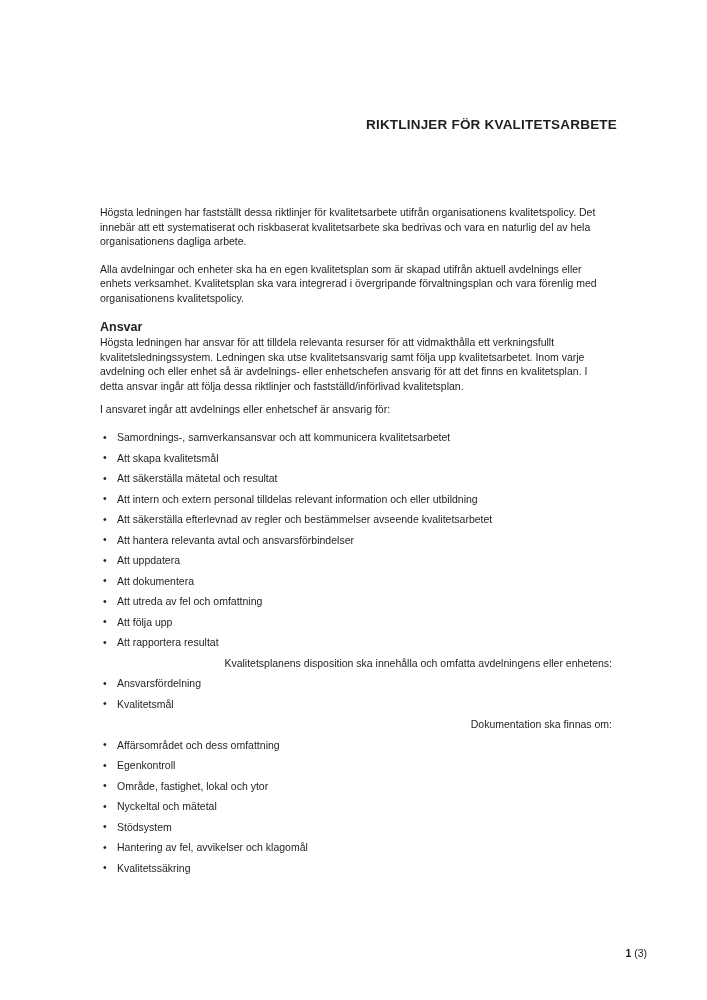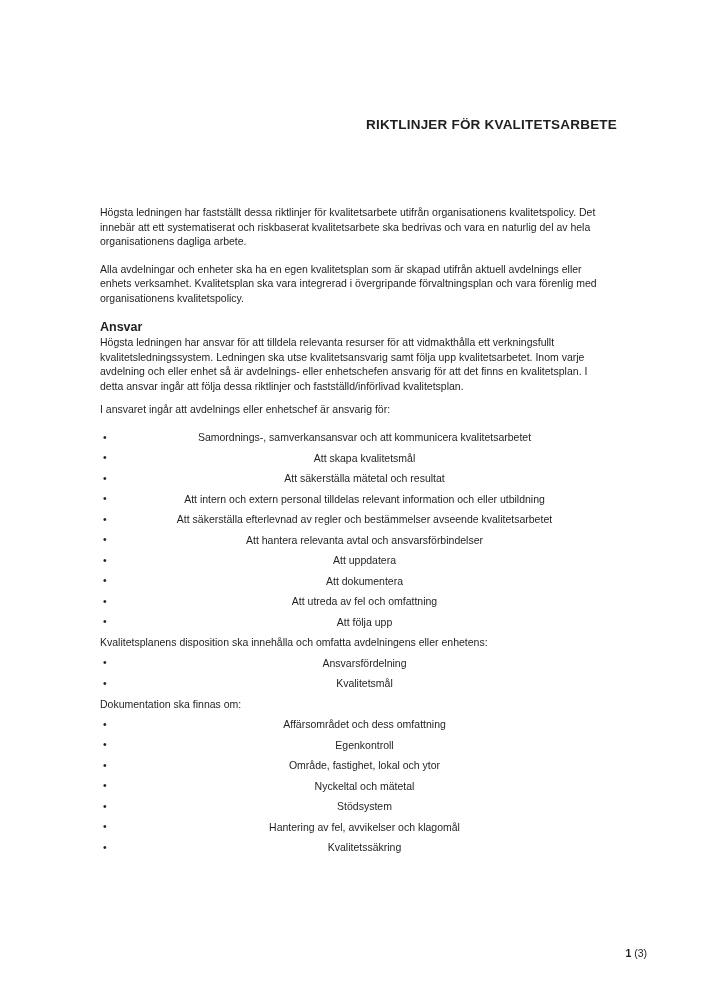--- a/index.html
+++ b/index.html
@@ -28,39 +28,38 @@
     margin-top: 37px;
   }
   .body-col {
     position: absolute;
     top: 205px;
     left: 100px;
     width: 512px;
   }
   p { margin: 0 0 13px 0; }
   p.mb-sm { margin-bottom: 9px; }
-  p.mb-0 { margin-bottom: 0; }
+  p.mb-0 { margin-bottom: 0; text-align: right; }
   p.mt-10 { }
   h2 {
     margin: 15px 0 0 0;
     font-size: 12.5px;
     font-weight: bold;
     line-height: 15px;
   }
   ul {
     list-style: none;
     margin: 13.5px 0 0 0;
     padding: 0;
   }
   ul.tight { margin-top: 6px; }
   li {
     position: relative;
     padding-left: 17px;
     margin-bottom: 6px;
-    text-align: center;
   }
   li::before {
     content: "\2022";
     position: absolute;
     left: 3px;
     top: -0.5px;
   }
   .footer {
     position: absolute;
     top: 947px;
@@ -91,20 +90,21 @@
       <li>Samordnings-, samverkansansvar och att kommunicera kvalitetsarbetet</li>
       <li>Att skapa kvalitetsmål</li>
       <li>Att säkerställa mätetal och resultat</li>
       <li>Att intern och extern personal tilldelas relevant information och eller utbildning</li>
       <li>Att säkerställa efterlevnad av regler och bestämmelser avseende kvalitetsarbetet</li>
       <li>Att hantera relevanta avtal och ansvarsförbindelser</li>
       <li>Att uppdatera</li>
       <li>Att dokumentera</li>
       <li>Att utreda av fel och omfattning</li>
       <li>Att följa upp</li>
+      <li>Att rapportera resultat</li>
     </ul>
 
     <p class="mb-0">Kvalitetsplanens disposition ska innehålla och omfatta avdelningens eller enhetens:</p>
 
     <ul class="tight">
       <li>Ansvarsfördelning</li>
       <li>Kvalitetsmål</li>
     </ul>
 
     <p class="mt-10 mb-0">Dokumentation ska finnas om:</p>

